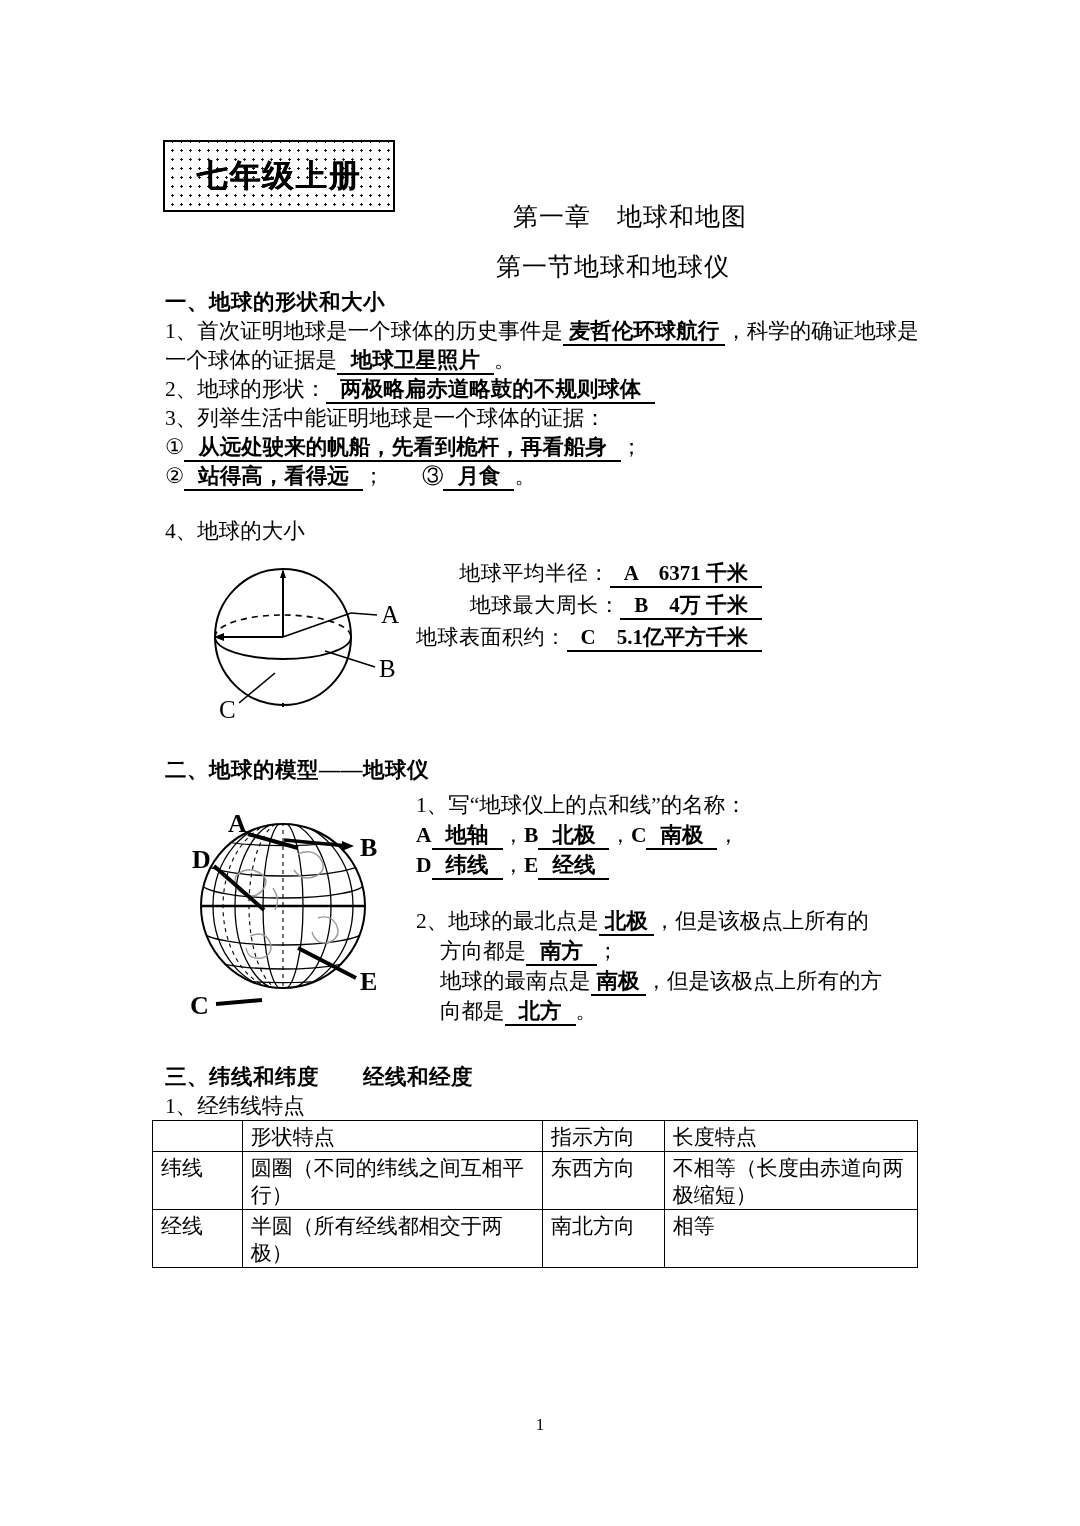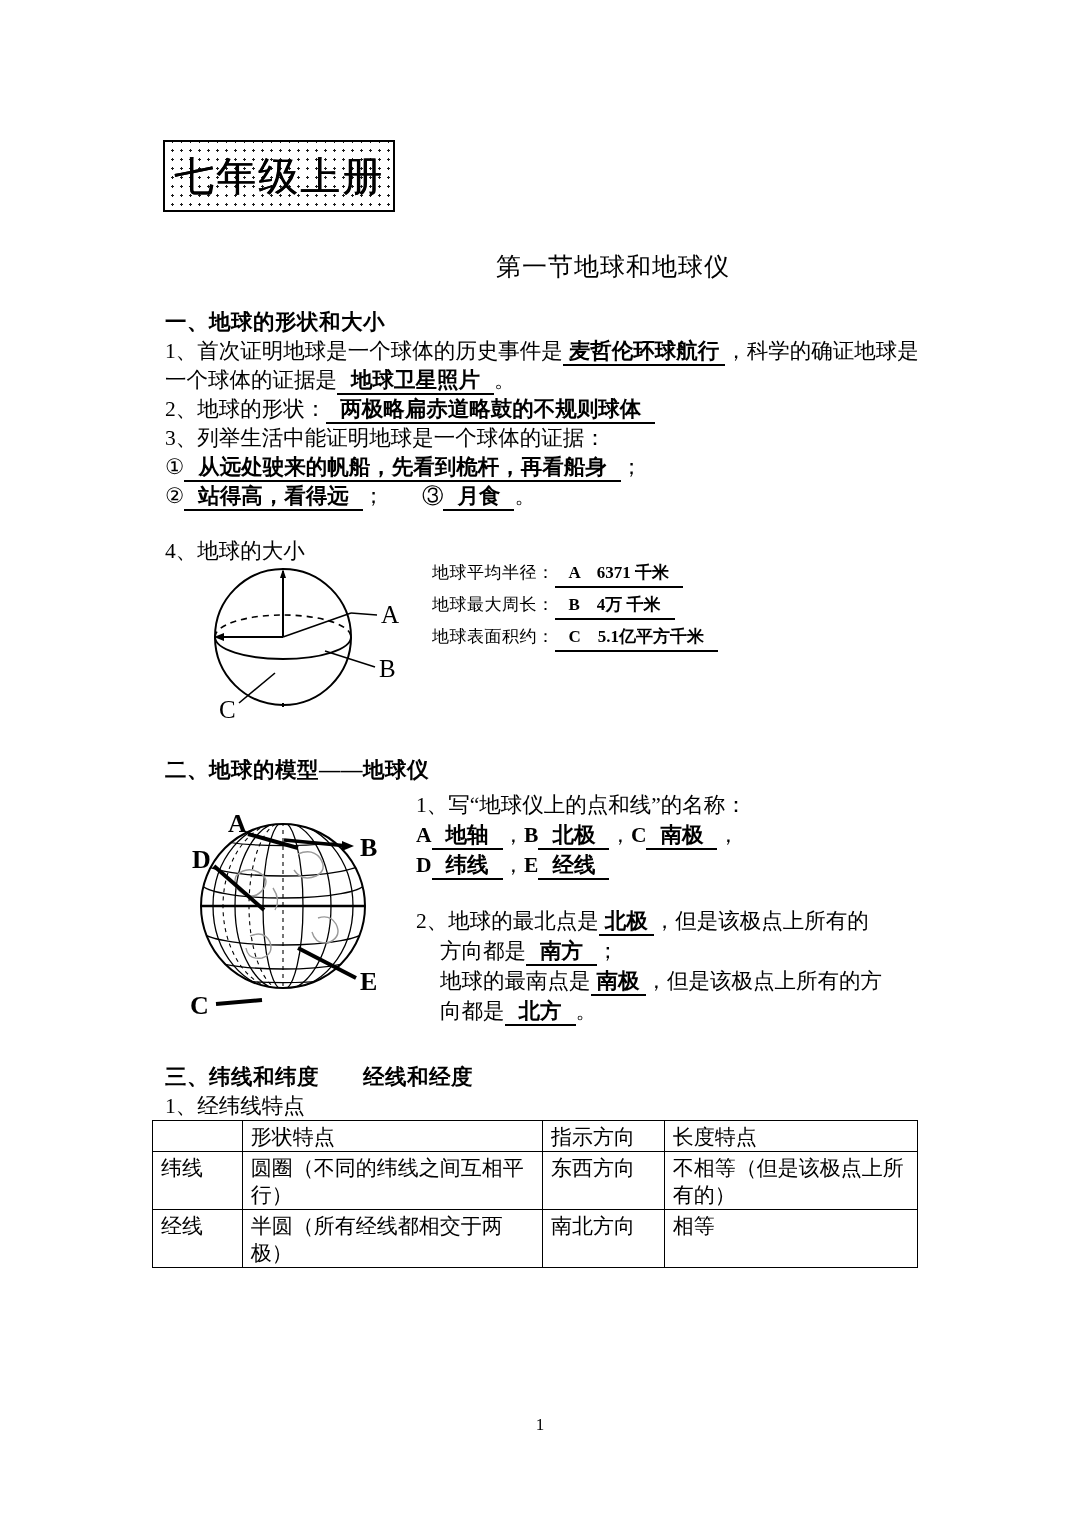--- a/index.html
+++ b/index.html
@@ -35,22 +35,22 @@
     background-color: #ffffff;
     background-image:
       radial-gradient(circle, #1a1a1a 1.1px, rgba(0,0,0,0) 1.4px);
     background-size: 9px 9px;
     background-position: 3px 4px;
     display: flex;
     align-items: center;
     justify-content: center;
   }
   .banner-text {
-    font-size: 40px;
-    font-weight: normal;
+    font-size: 31px;
+    font-weight: bold;
     letter-spacing: 2px;
     font-family: "Liberation Serif", "DejaVu Serif", serif;
     text-shadow: 0.4px 0 0 #000;
   }
 
   .chapter-title {
     position: absolute;
     left: 0;
     top: 200px;
     width: 1080px;
@@ -72,21 +72,21 @@
     font-size: 25px;
     font-weight: 500;
     letter-spacing: 1px;
     margin-left: 8px;
   }
 
   
   .content {
     position: absolute;
     left: 165px;
-    top: 308px;
+    top: 288px;
     width: 770px;
     font-size: 21.5px;
     line-height: 29px;
   }
   .h2 {
     font-weight: bold;
     letter-spacing: 0.5px;
     margin: 0;
   }
   .p {
@@ -111,24 +111,25 @@
   
   .fig-sphere {
     position: absolute;
     left: 205px;
     top: 555px;
     width: 200px;
     height: 165px;
   }
   .size-lines {
     position: absolute;
-    left: 432px;
+    left: 416px;
     top: 557px;
-    font-size: 17px;
+    font-size: 21px;
     line-height: 32px;
+    text-align: right;
   }
   .size-lines .row { white-space: nowrap; }
   .size-lines .lbl { letter-spacing: 0.5px; }
 
   
   .fig-globe {
     position: absolute;
     left: 178px;
     top: 788px;
     width: 232px;
@@ -200,20 +201,21 @@
 </style>
 </head>
 <body>
 
 <div class="page">
 
   <div class="banner">
     <span class="banner-text">七年级上册</span>
   </div>
 
+  <div class="chapter-title">第一章　地球和地图</div>
   <div class="section-title">第一节地球和地球仪</div>
 
   <div class="content">
     <div class="h2">一、地球的形状和大小</div>
     <div class="p">
       <span>1、首次证明地球是一个球体的历史事件是</span><span class="ans">麦哲伦环球航行</span><span>，科学的确证地球是一个球体的证据是</span><span class="ans-wide">地球卫星照片</span><span>。</span>
     </div>
     <div class="p">
       <span>2、地球的形状：</span><span class="ans-wide">两极略扁赤道略鼓的不规则球体</span>
     </div>
@@ -350,21 +352,21 @@
         <tr>
       <td class="col1"></td>
       <td class="col2">形状特点</td>
       <td class="col3">指示方向</td>
       <td class="col4">长度特点</td>
     </tr>
     <tr>
       <td>纬线</td>
       <td>圆圈（不同的纬线之间互相平行）</td>
       <td>东西方向</td>
-      <td>不相等（但是该极点上所有的）</td>
+      <td>不相等（长度由赤道向两极缩短）</td>
     </tr>
     <tr>
       <td>经线</td>
       <td>半圆（所有经线都相交于两极）</td>
       <td>南北方向</td>
       <td>相等</td>
     </tr>
   </tbody>
     </table>
 

